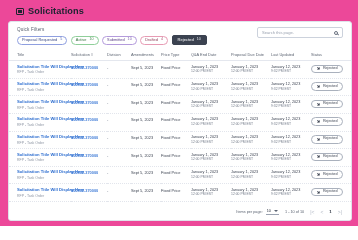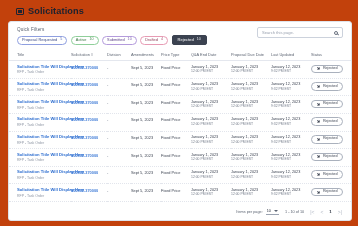--- a/index.html
+++ b/index.html
@@ -5,21 +5,21 @@
   * { box-sizing: border-box; margin: 0; padding: 0; }
   html, body {
     width: 358px; height: 226px;
     background: #ffffff;
     font-family: "Liberation Sans", sans-serif;
     overflow: hidden;
   }
   .app {
     position: relative;
     width: 358px; height: 226px;
-    background: #c2410c;
+    background: #ec4899;
     padding: 4px 6px 4px 8px;
   }
   
   .titlebar {
     display: flex; align-items: center; gap: 4px;
     padding: 3px 0 5px 8px;
   }
   .title-icon {
     width: 8px; height: 7px;
     border: 1.1px solid #1f2430;

